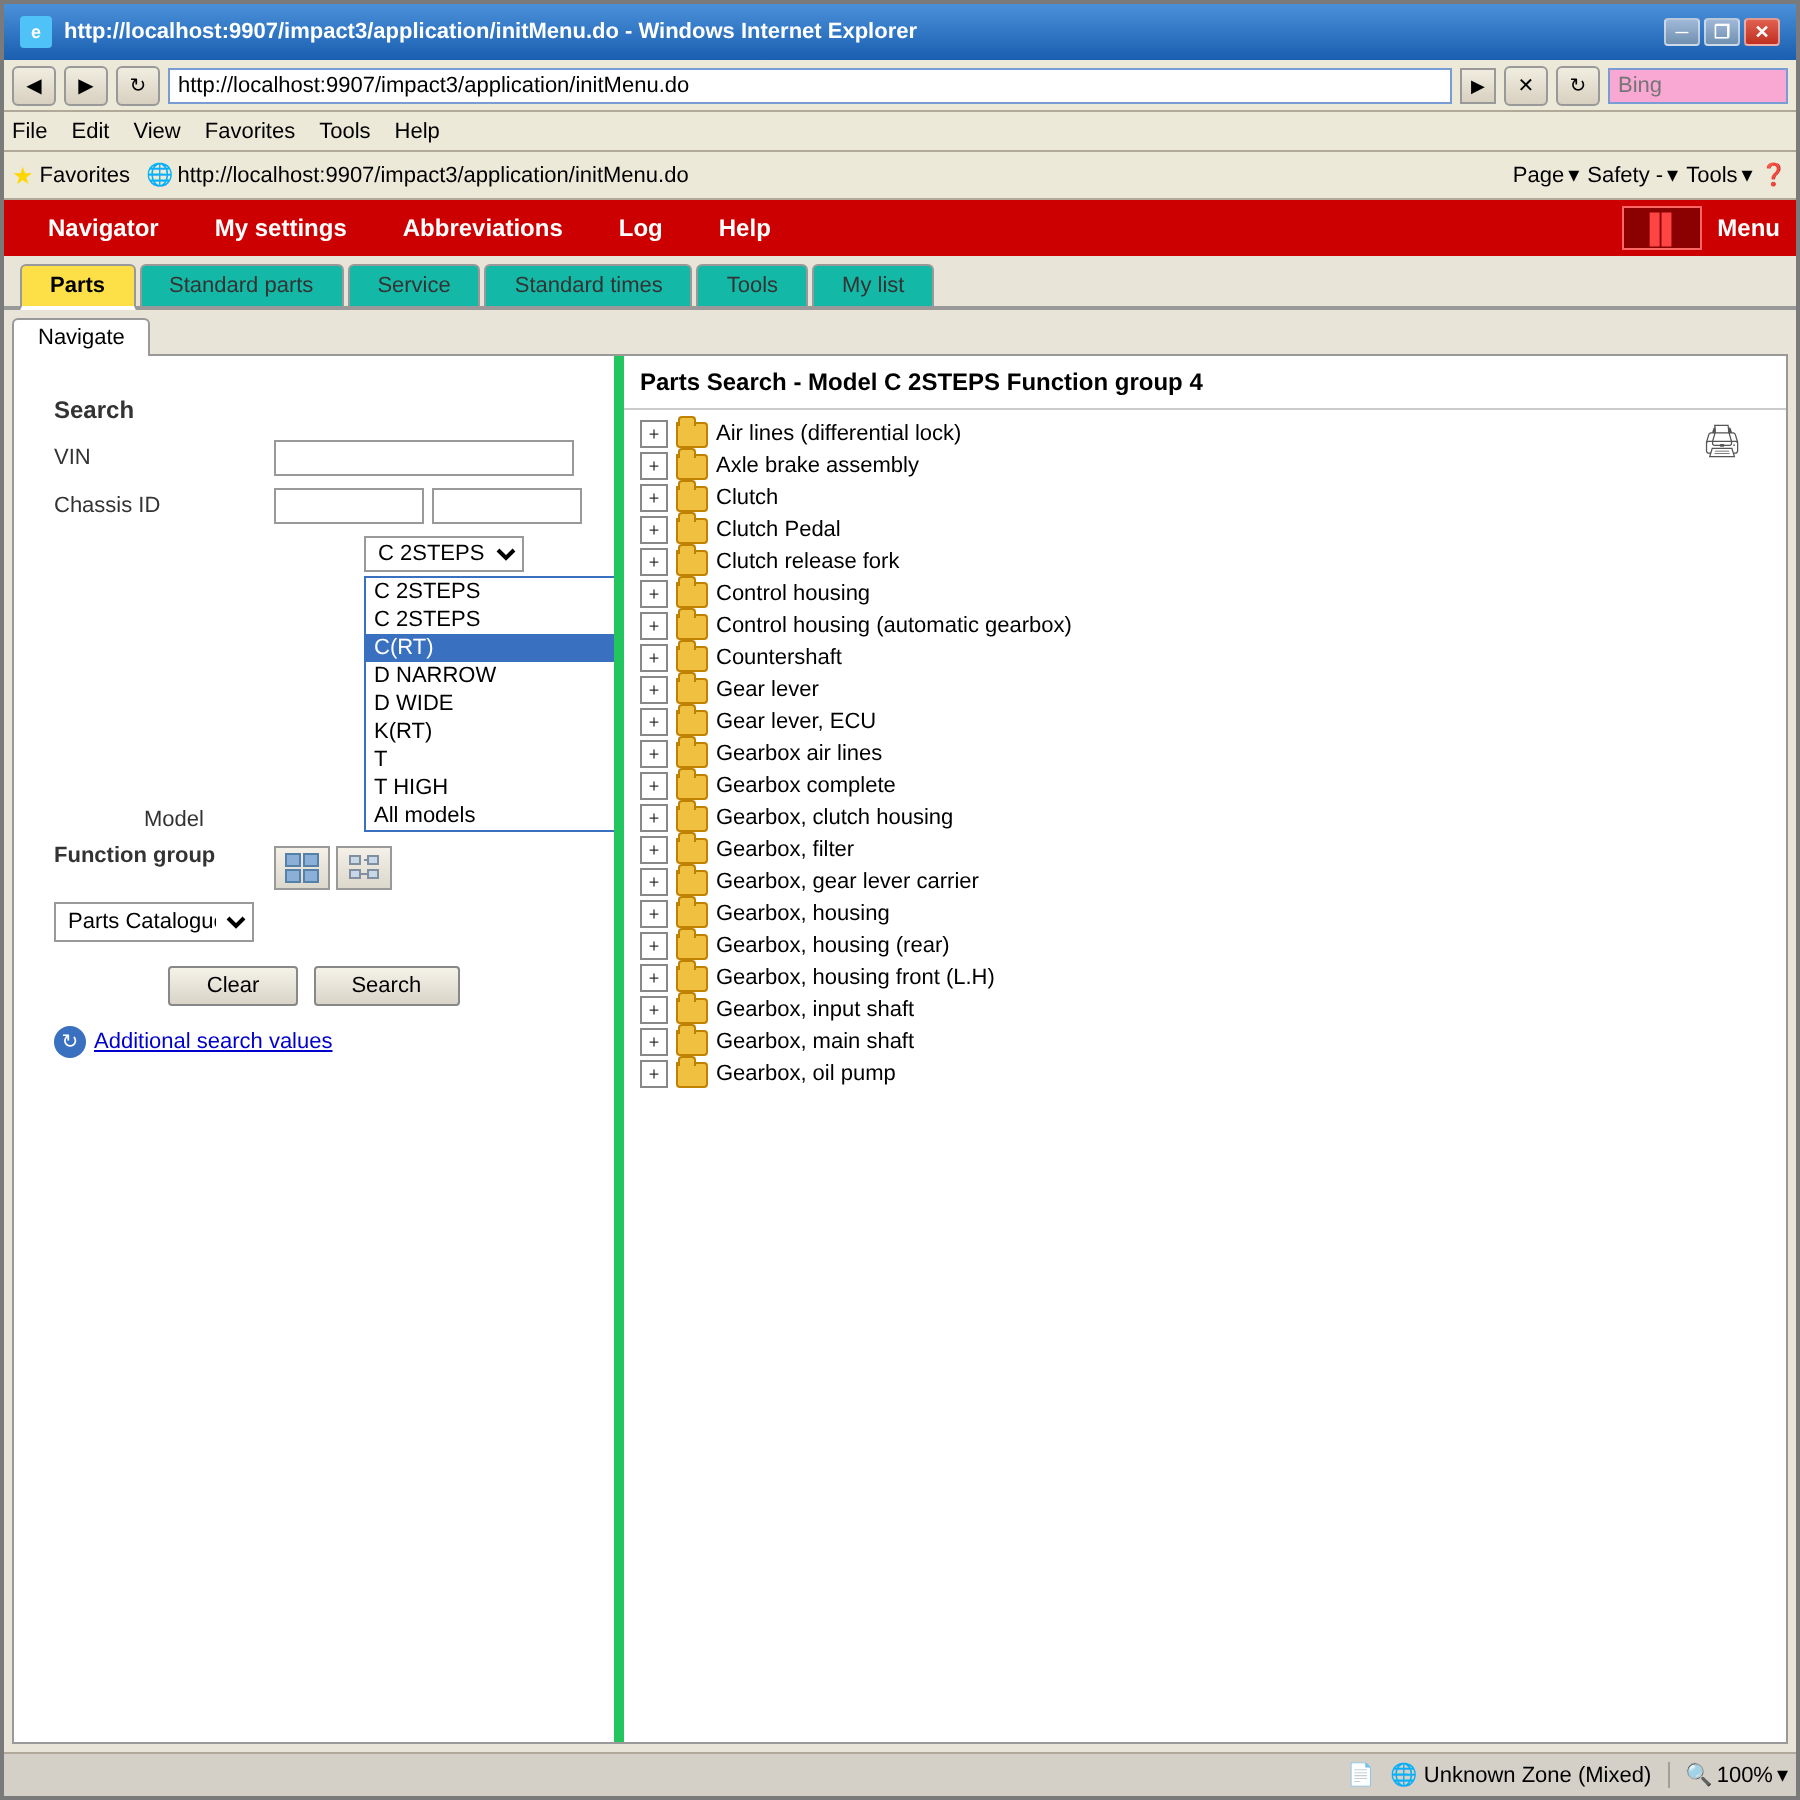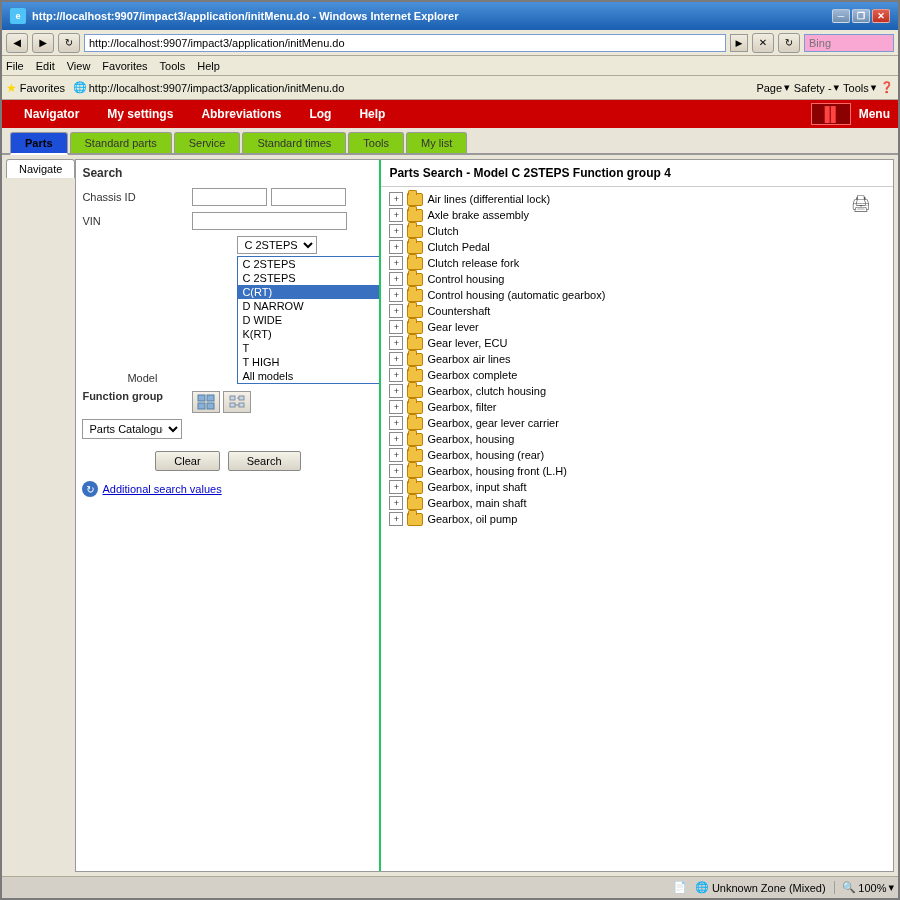--- a/index.html
+++ b/index.html
@@ -224,42 +224,42 @@
     .main-tabs {
       background: #e8e4d8;
       display: flex;
       align-items: flex-end;
       padding: 4px 8px 0 8px;
       border-bottom: 2px solid #999;
       gap: 2px;
     }
     .main-tab {
       padding: 4px 14px;
-      background: #84cc16;
+      background: #14b8a6;
       border: 1px solid #999;
       border-bottom: none;
       cursor: pointer;
       font-size: 11px;
       border-radius: 3px 3px 0 0;
       color: #333;
     }
     .main-tab.active {
-      background: #1d4ed8;
+      background: #fde047;
       border-bottom: 2px solid white;
       margin-bottom: -2px;
       color: #000;
       font-weight: bold;
     }
 
     
     .content-area {
       flex: 1;
       background: #e8e4d8;
       display: flex;
-      flex-direction: row;
+      flex-direction: column;
       padding: 4px;
       overflow: hidden;
     }
 
     
     .navigate-tab-header {
       background: white;
       border: 1px solid #999;
       border-bottom: none;
       display: inline-block;
@@ -277,22 +277,22 @@
       border: 1px solid #999;
       flex: 1;
       display: flex;
       overflow: hidden;
     }
 
     
     .left-panel {
       width: 305px;
       min-width: 305px;
-      padding: 6px;
-      border-right: 2px solid #22c55e;
+      padding: 20px;
+      border-right: 5px solid #22c55e;
       overflow-y: auto;
     }
 
     .search-section-title {
       font-size: 12px;
       font-weight: bold;
       margin-bottom: 8px;
       color: #333;
     }
 
@@ -668,30 +668,30 @@
     <div>
       <div class="navigate-tab-header">Navigate</div>
     </div>
 
     <div class="main-panel">
 
       <div class="left-panel">
         <div class="search-section-title">Search</div>
 
         <div class="form-row">
+          <span class="form-label">VIN</span>
+          <input class="form-input input-vin" type="text" style="">
+        </div>
+
+        <div class="form-row">
           <span class="form-label">Chassis ID</span>
           <div class="form-inputs">
             <input class="form-input input-chassis-id" type="text" style="">
             <input class="form-input input-chassis-id" type="text" style="">
           </div>
-        </div>
-
-        <div class="form-row">
-          <span class="form-label">VIN</span>
-          <input class="form-input input-vin" type="text" style="">
         </div>
 
         <div class="form-row" style="align-items:flex-end;margin-left:45px;">
           <span class="form-label">Model</span>
           <div class="model-container">
             <div class="model-select-top">
               <select class="model-dropdown">
                 <option>C 2STEPS</option>
               </select>
             </div>

